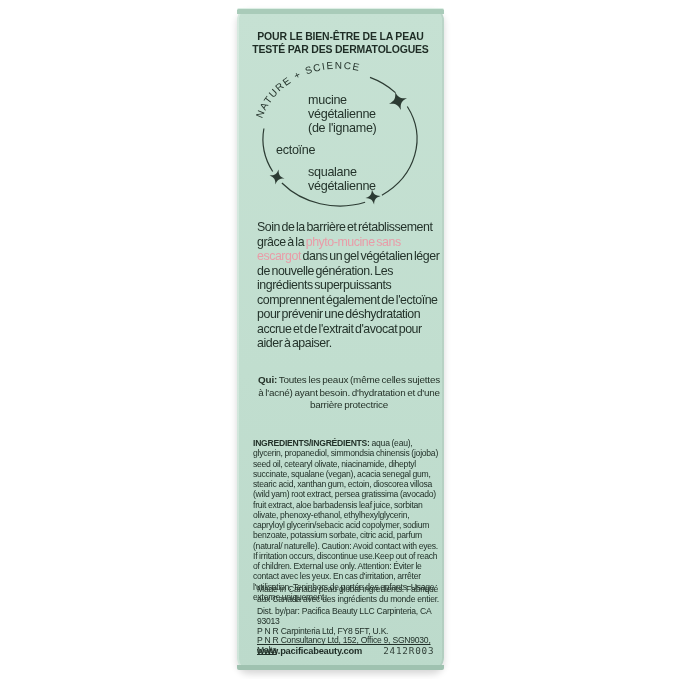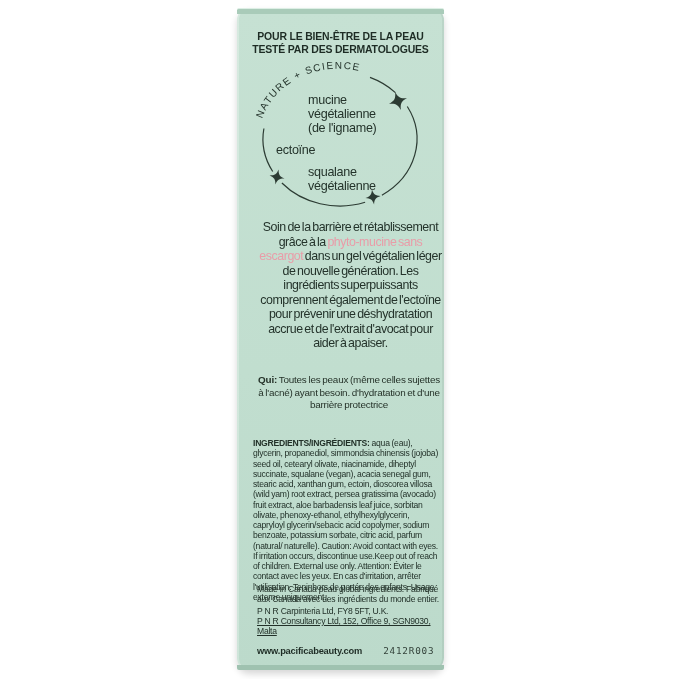--- a/index.html
+++ b/index.html
@@ -31,21 +31,20 @@
   .diagram{position:absolute;left:0;top:54px;}
   .diagram .arc{fill:none;stroke:#2c3b33;stroke-width:1.2;}
   .diagram .star{fill:#2c3b33;stroke:none;}
   .diagram text{fill:#24332b;}
   .lbl{font-size:12.6px;letter-spacing:-0.3px;}
   .arc-lbl{font-size:10px;letter-spacing:1.4px;font-weight:500;fill:#2c3b33;}
   .desc{
     position:absolute;left:20px;top:212px;width:187px;
     font-size:12.4px;line-height:14.5px;letter-spacing:-0.45px;word-spacing:-1.4px;
     color:#24332b;
-    text-align:center;
   }
   .desc .pink{color:#e99ca8;}
   .usage{
     position:absolute;left:20px;top:366px;width:184px;
     font-size:9.9px;line-height:12.5px;letter-spacing:-0.2px;word-spacing:-0.7px;text-align:center;
   }
   .usage b{font-weight:700;}
   .ingredients{
     position:absolute;left:16px;top:430px;width:186px;
     font-size:8.6px;line-height:10.25px;letter-spacing:-0.25px;word-spacing:-0.3px;
@@ -112,20 +111,21 @@
     <div><b>Qui:</b><span> Toutes les peaux (même celles sujettes à l'acné) ayant besoin. d'hydratation et d'une barrière protectrice</span></div>
   </div>
 
   <div class="ingredients">
     <b>INGREDIENTS/INGRÉDIENTS:</b><span> aqua (eau), glycerin, propanediol, simmondsia chinensis (jojoba) seed oil, cetearyl olivate, niacinamide, diheptyl succinate, squalane (vegan), acacia senegal gum, stearic acid, xanthan gum, ectoin, dioscorea villosa (wild yam) root extract, persea gratissima (avocado) fruit extract, aloe barbadensis leaf juice, sorbitan olivate, phenoxy-ethanol, ethylhexylglycerin, capryloyl glycerin/sebacic acid copolymer, sodium benzoate, potassium sorbate, citric acid, parfum (natural/ naturelle). Caution: Avoid contact with eyes. If irritation occurs, discontinue use.Keep out of reach of children. External use only. Attention: Éviter le contact avec les yeux. En cas d'irritation, arrêter l'utilisation. Tenir hors de portée des enfants. Usage externe uniquement.</span>
   </div>
 
   <div class="madein">Made in Canada peau global ingredients. Fabriqué aux Canada avec des ingrédients du monde entier.</div>
 
   <div class="distblock">
+    <div>Dist. by/par: Pacifica Beauty LLC Carpinteria, CA 93013</div>
     <div>P N R Carpinteria Ltd, FY8 5FT, U.K.</div>
     <div class="underline">P N R Consultancy Ltd, 152, Office 9, SGN9030, Malta</div>
   </div>
 
   <div class="footer-row">
     <span class="website">www.pacificabeauty.com</span>
     <span class="batch">2412R003</span>
   </div>
 
   <div class="bevel-bottom"></div>

